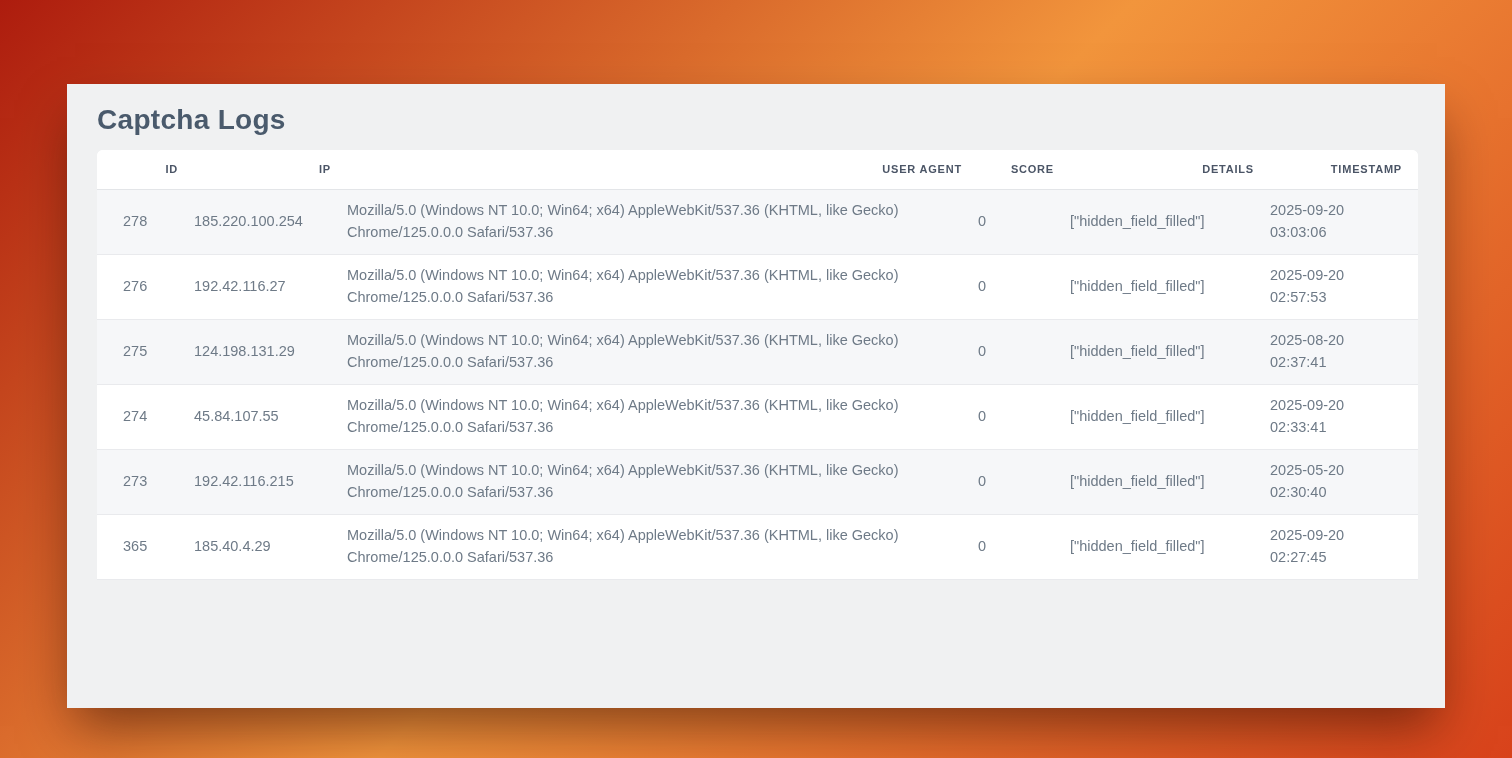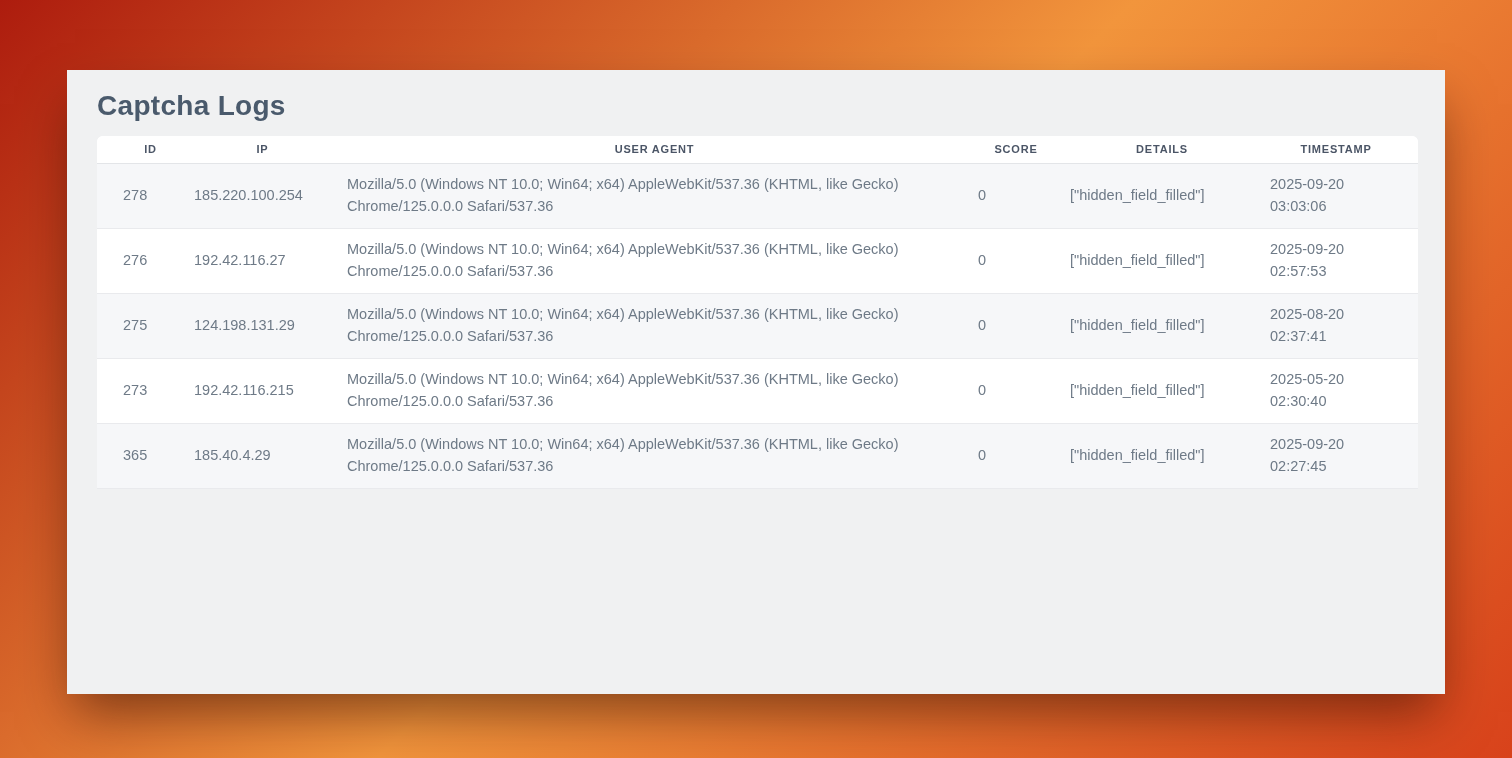--- a/index.html
+++ b/index.html
@@ -4,21 +4,21 @@
 <style>
   * { box-sizing: border-box; }
   html, body { margin: 0; padding: 0; }
   body {
     width: 1512px; height: 758px; overflow: hidden;
     font-family: "Liberation Sans", sans-serif;
     background: linear-gradient(135deg, #ad1c0e 0%, #f2953c 50%, #d8421b 100%);
     position: relative;
   }
   .card {
-    position: absolute; left: 67px; top: 70px;
+    position: absolute; left: 67px; top: 84px;
     width: 1378px; height: 624px;
     background: #f0f1f2;
     box-shadow: 0 26px 50px -8px rgba(45, 10, 0, 0.55);
     overflow: hidden;
   }
   .page-title {
     margin: 0; padding: 19px 30px 13px 30px;
     font-size: 28px; line-height: 1.2; font-weight: 600;
     color: #4a5a6c; letter-spacing: 0.3px;
   }
@@ -26,22 +26,22 @@
     margin: 0 27px 0 30px;
     border-radius: 6px 6px 0 0;
     overflow: hidden;
     background: #ffffff;
   }
   table {
     width: 100%; border-collapse: collapse; table-layout: fixed;
     background: #ffffff;
   }
   thead th {
-    height: 28px; background: #ffffff;
-    text-align: center; vertical-align: middle;
+    height: 40px; background: #ffffff;
+    text-align: right; vertical-align: middle;
     font-size: 11px; font-weight: 700; letter-spacing: 0.8px;
     color: #4b5566;
     border-bottom: 1px solid #e3e5e8;
     padding: 0 16px 0 0;
     text-transform: uppercase;
   }
   thead th:first-child, tbody td:first-child { padding-left: 26px; }
   tbody tr { height: 65px; }
   tbody tr:nth-child(odd) { background: #f6f7f9; }
   tbody tr:nth-child(even) { background: #ffffff; }
@@ -98,20 +98,28 @@
   </tr>
           <tr>
     <td class="col-id">275</td>
     <td class="col-ip">124.198.131.29</td>
     <td class="col-ua">Mozilla/5.0 (Windows NT 10.0; Win64; x64) AppleWebKit/537.36 (KHTML, like Gecko) Chrome/125.0.0.0 Safari/537.36</td>
     <td class="col-score">0</td>
     <td class="col-details">["hidden_field_filled"]</td>
     <td class="col-timestamp">2025-08-20 02:37:41</td>
   </tr>
           <tr>
+    <td class="col-id">274</td>
+    <td class="col-ip">45.84.107.55</td>
+    <td class="col-ua">Mozilla/5.0 (Windows NT 10.0; Win64; x64) AppleWebKit/537.36 (KHTML, like Gecko) Chrome/125.0.0.0 Safari/537.36</td>
+    <td class="col-score">0</td>
+    <td class="col-details">["hidden_field_filled"]</td>
+    <td class="col-timestamp">2025-09-20 02:33:41</td>
+  </tr>
+          <tr>
     <td class="col-id">273</td>
     <td class="col-ip">192.42.116.215</td>
     <td class="col-ua">Mozilla/5.0 (Windows NT 10.0; Win64; x64) AppleWebKit/537.36 (KHTML, like Gecko) Chrome/125.0.0.0 Safari/537.36</td>
     <td class="col-score">0</td>
     <td class="col-details">["hidden_field_filled"]</td>
     <td class="col-timestamp">2025-05-20 02:30:40</td>
   </tr>
           <tr>
     <td class="col-id">365</td>
     <td class="col-ip">185.40.4.29</td>

